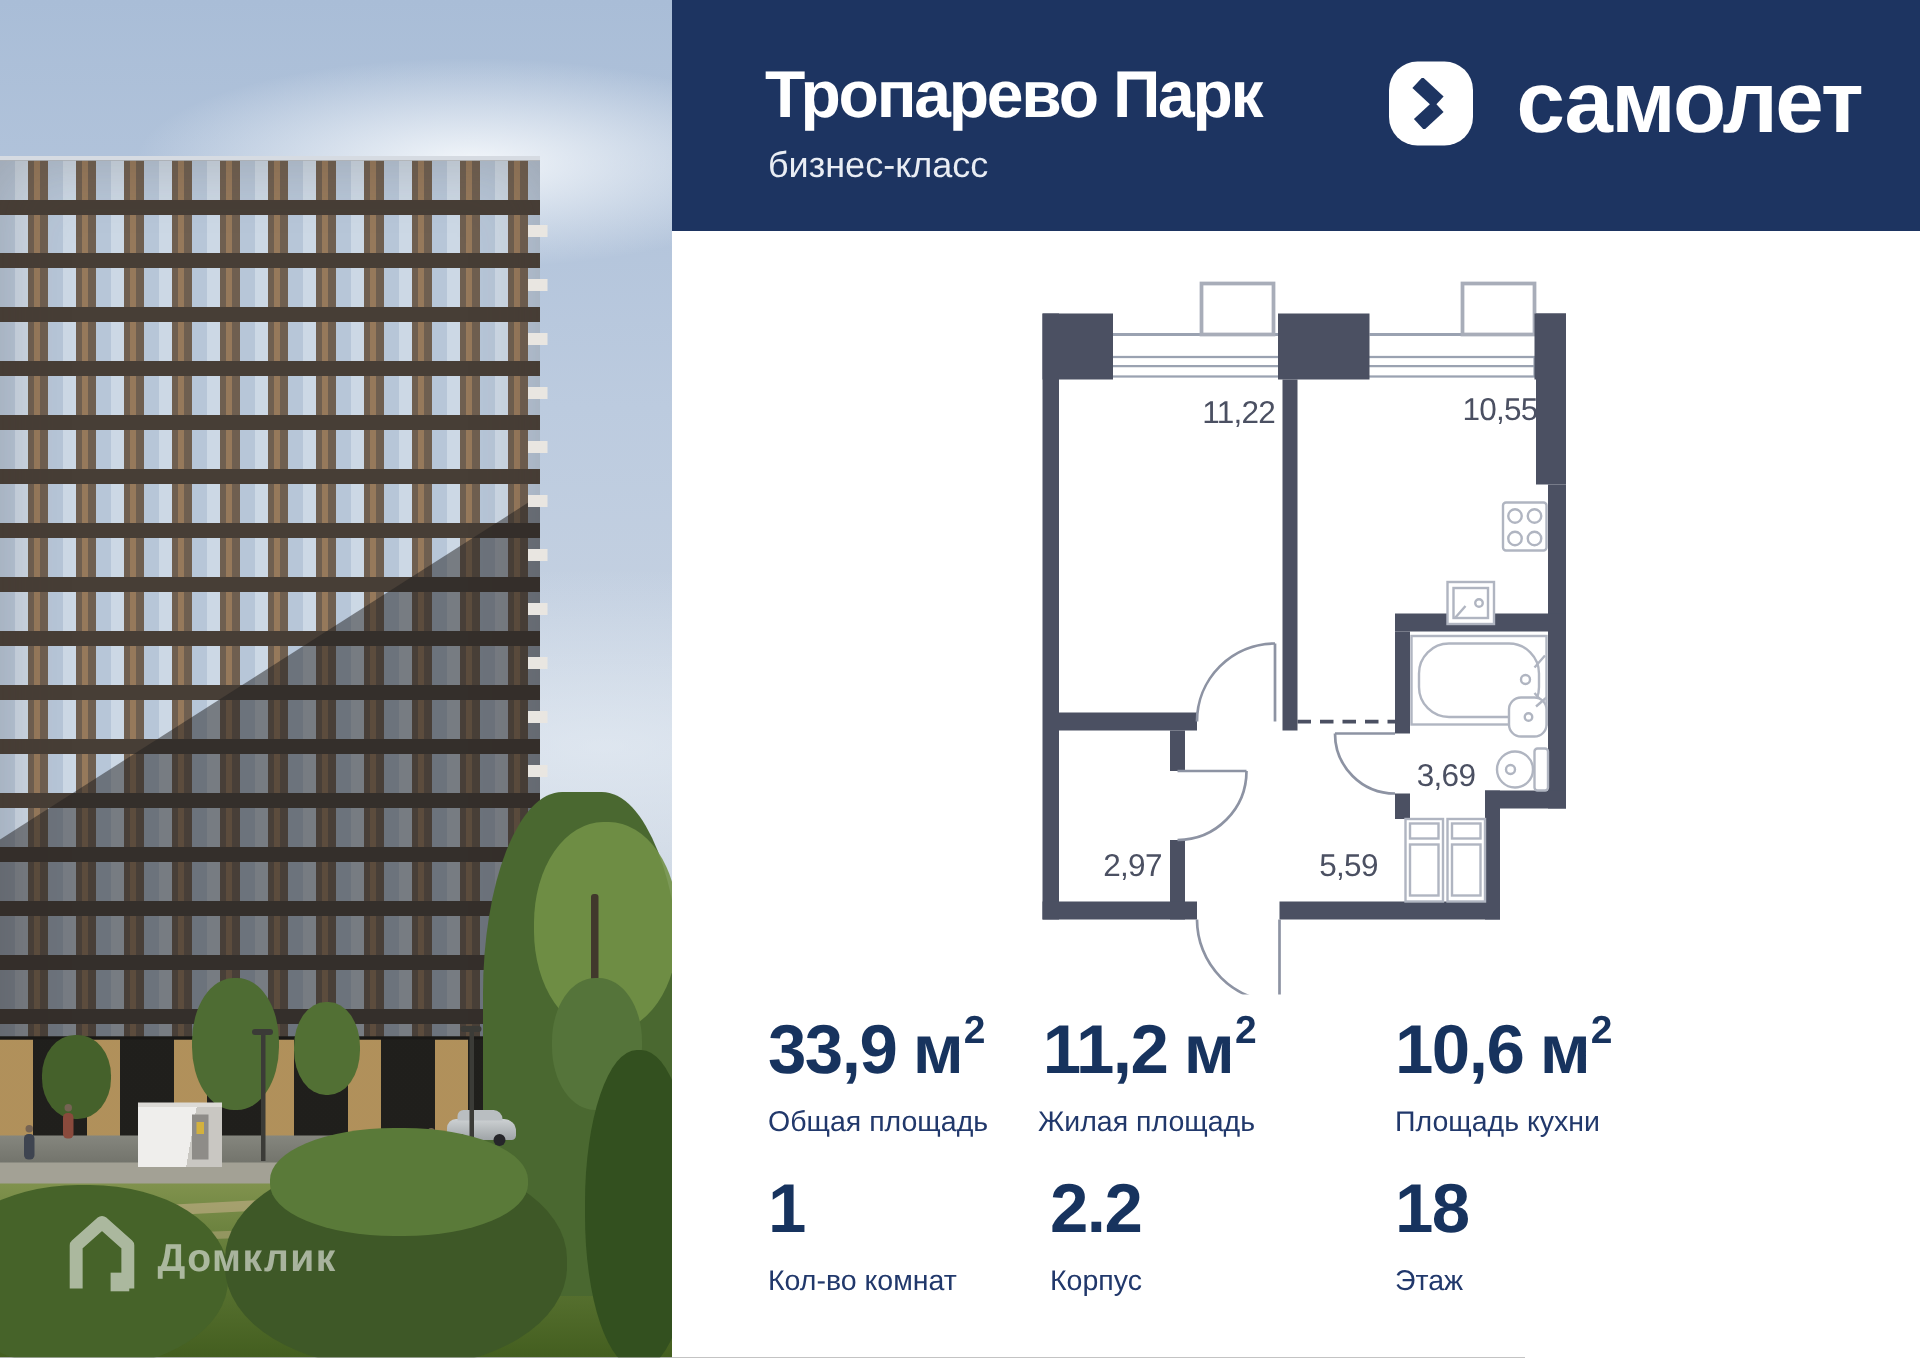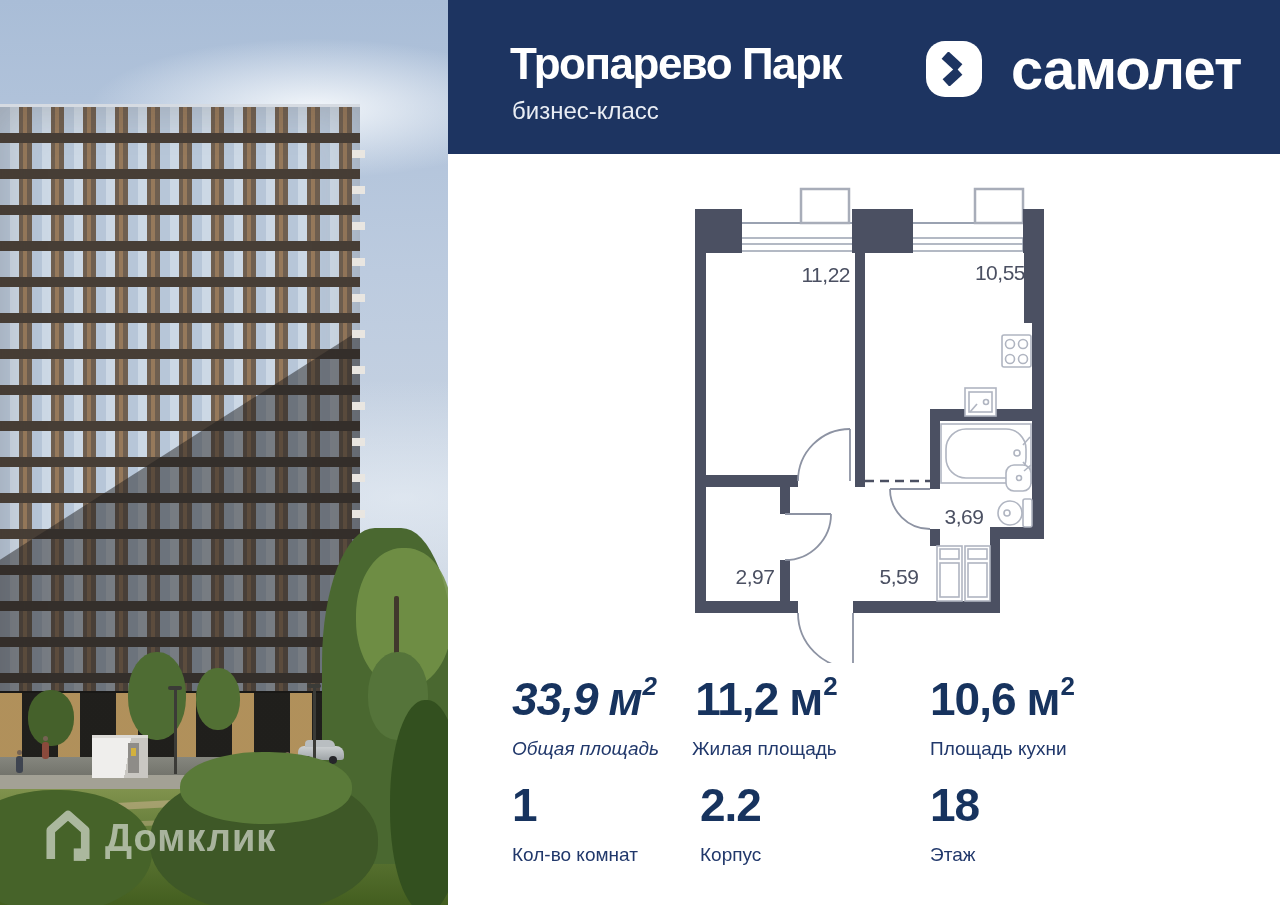--- a/index.html
+++ b/index.html
@@ -57,38 +57,38 @@
   .lamp{position:absolute;width:3px;background:#3b3b37;}
   .lamp::before{content:"";position:absolute;left:-6px;top:0;width:14px;height:4px;background:#3b3b37;border-radius:2px;}
   .l1{left:174px;top:686px;height:88px;}
   .l2{left:313px;top:684px;height:78px;}
   .person{position:absolute;width:7px;height:17px;border-radius:3px;}
   .person::before{content:"";position:absolute;left:1px;top:-6px;width:5px;height:5px;border-radius:50%;background:#756353;}
   .p1{left:16px;top:756px;background:#3e4450;}
   .p2{left:42px;top:742px;background:#8a4a3c;}
   .p3{left:284px;top:758px;background:#d9d6cf;}
   .watermark{position:absolute;left:46px;top:810px;display:flex;align-items:center;gap:15px;opacity:.55;color:#fff;}
-  .wm-text{font-size:38px;font-weight:700;letter-spacing:1px;}
+  .wm-text{font-size:26px;font-weight:700;letter-spacing:1px;}
   
   .panel{position:absolute;left:448px;top:0;width:832px;height:905px;background:#fff;}
   .hdr{position:absolute;left:0;top:0;width:832px;height:154px;background:#1d3461;}
   .title{position:absolute;left:62px;top:42px;font-size:44px;font-weight:700;color:#fff;letter-spacing:-1.5px;line-height:1;}
   .subtitle{position:absolute;left:64px;top:99px;font-size:24px;font-weight:400;color:#e9edf4;line-height:1;text-align:right;}
   .brand{position:absolute;left:478px;top:41px;display:flex;align-items:center;gap:29px;}
   .brand-icon{width:56px;height:56px;background:#fff;border-radius:19px;display:flex;align-items:center;justify-content:center;}
   .brand-text{font-size:58px;font-weight:700;color:#fff;letter-spacing:-1px;line-height:56px;}
   .floorplan{position:absolute;left:245px;top:183px;width:362px;height:480px;}
   .plan-label{font-size:21px;font-weight:500;letter-spacing:-0.5px;fill:#4b5062;
     font-family:"Liberation Sans",sans-serif;}
   .stat{position:absolute;}
   .stat .value{font-size:46px;font-weight:700;color:#17335e;letter-spacing:-1px;line-height:1;}
   .stat .unit{margin-left:11px;}
   .stat sup{font-size:26px;line-height:0;position:relative;top:-4px;margin-left:1px;}
   .stat .label{margin-top:17px;font-size:19px;font-weight:400;color:#21386b;line-height:1;}
-  .s1{left:64px;top:676px;font-style:italic;} .s2{left:244px;top:676px;text-align:right;} .s3{left:482px;top:676px;}
+  .s1{left:64px;top:676px;} .s2{left:244px;top:676px;text-align:right;} .s3{left:482px;top:676px;}
   .s4{left:64px;top:782px;} .s5{left:252px;top:782px;} .s6{left:482px;top:782px;}
 </style>
 </head>
 <body>
 
 <div class="canvas">
 
   <div class="photo">
     <div class="sky"></div>
     <div class="building"></div>

